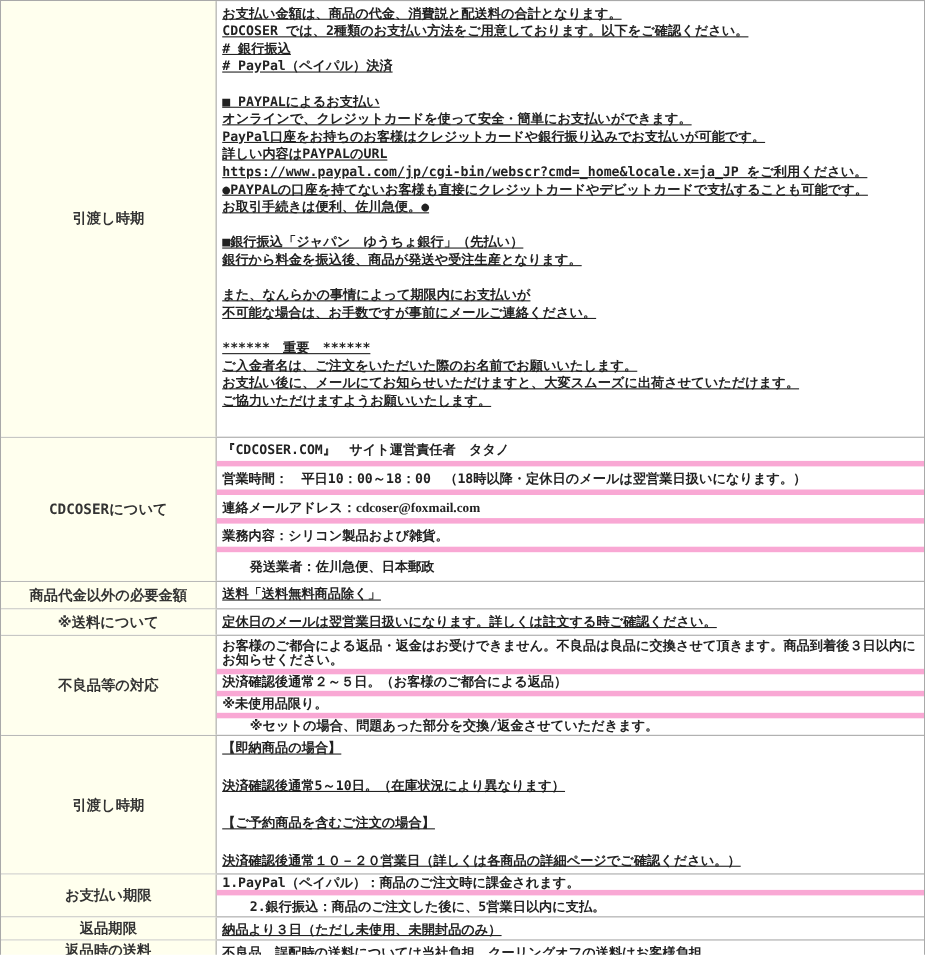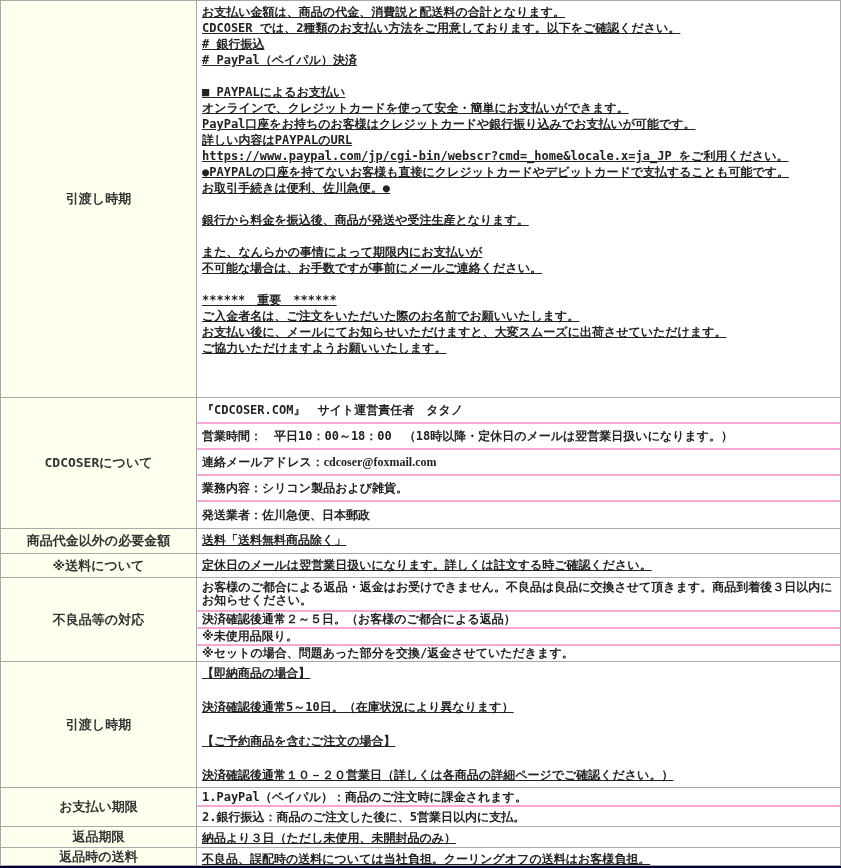--- a/index.html
+++ b/index.html
@@ -15,22 +15,22 @@
   .hcell {
     width:196px; flex:0 0 196px;
     background:#ffffee;
     border-right:1px solid #a9a9a9;
     display:flex; align-items:center; justify-content:center;
     text-align:center; font-size:13px; color:#333333; padding:2px;
   }
   .ccell { flex:1; padding:3px 4px 3px 5px; overflow:hidden;text-decoration:underline; }
   .line { line-height:16px; min-height:16px; white-space:pre-wrap; }
   .subcol { flex:1; display:flex; flex-direction:column; }
-  .subrow { border-bottom:2px solid #f9a8d4; display:flex; align-items:center; padding:2px 5px; line-height:14px; }
-  .subrow:last-child { border-bottom:0; }
+  .subrow { border-bottom:5px solid #f9a8d4; display:flex; align-items:center; padding:2px 5px; line-height:14px; }
+  .subrow:last-child { border-bottom:0;margin-left:25px; }
   .row-payment { min-height:397px; }
   .about .subrow { height:26px; }
   .row-extra { height:25px; }
   .row-shipnote { height:24px; }
   .row-defective { min-height:84px; }
   .defective .subrow { padding:1px 5px; line-height:13px; }
   .defective .subrow.para { flex:1; align-items:flex-start; padding-top:3px;font-family:Liberation Serif, serif; }
   .row-delivery { min-height:126px; }
   .row-delivery .line { line-height:17px; min-height:17px; }
   .deadline .subrow { height:19px; }
@@ -53,20 +53,21 @@
       <div class="line"># PayPal（ペイパル）決済</div>
       <div class="line"></div>
       <div class="line">■ PAYPALによるお支払い</div>
       <div class="line">オンラインで、クレジットカードを使って安全・簡単にお支払いができます。</div>
       <div class="line">PayPal口座をお持ちのお客様はクレジットカードや銀行振り込みでお支払いが可能です。</div>
       <div class="line">詳しい内容はPAYPALのURL</div>
       <div class="line">https://www.paypal.com/jp/cgi-bin/webscr?cmd=_home&amp;locale.x=ja_JP をご利用ください。</div>
       <div class="line">●PAYPALの口座を持てないお客様も直接にクレジットカードやデビットカードで支払することも可能です。</div>
       <div class="line">お取引手続きは便利、佐川急便。●</div>
       <div class="line"></div>
+      <div class="line">■銀行振込「ジャパン　ゆうちょ銀行」（先払い）</div>
       <div class="line">銀行から料金を振込後、商品が発送や受注生産となります。</div>
       <div class="line"></div>
       <div class="line">また、なんらかの事情によって期限内にお支払いが</div>
       <div class="line">不可能な場合は、お手数ですが事前にメールご連絡ください。</div>
       <div class="line"></div>
       <div class="line">******　重要　******</div>
       <div class="line">ご入金者名は、ご注文をいただいた際のお名前でお願いいたします。</div>
       <div class="line">お支払い後に、メールにてお知らせいただけますと、大変スムーズに出荷させていただけます。</div>
       <div class="line">ご協力いただけますようお願いいたします。</div>
     </div>

